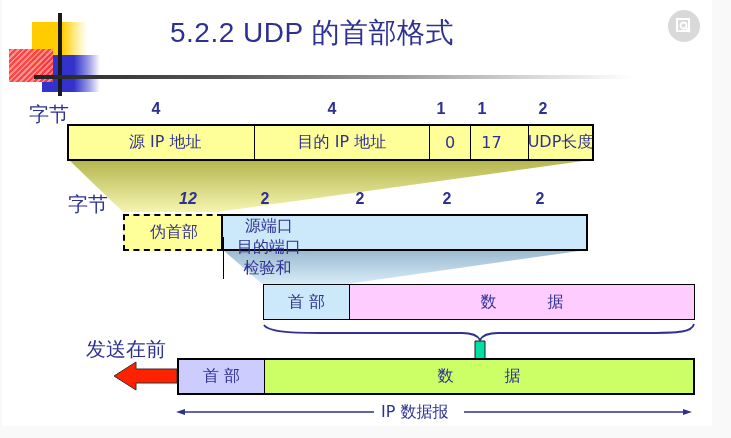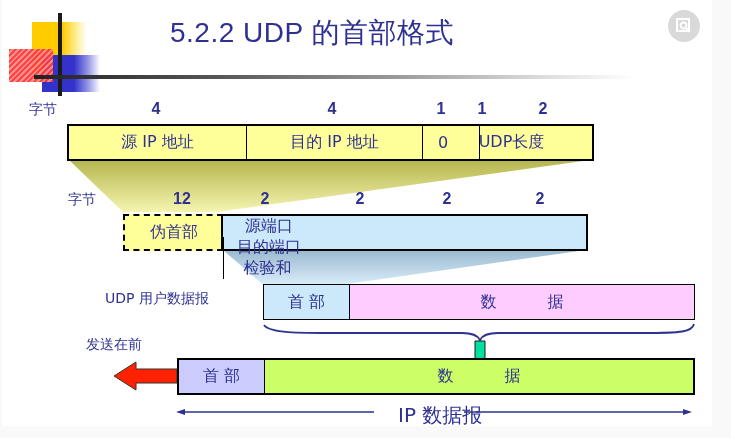--- a/index.html
+++ b/index.html
@@ -6,21 +6,21 @@
   body{width:731px;height:438px;background:#f9f9f9;position:relative;overflow:hidden;font-family:"DejaVu Sans","Liberation Sans",sans-serif;}
   .slide{position:absolute;left:2px;top:0;width:710px;height:426px;background:#ffffff;}
   .abs{position:absolute;}
   .title{position:absolute;left:168px;top:14px;font-size:28px;color:#2e3192;font-family:"Liberation Sans","DejaVu Sans",sans-serif;white-space:nowrap;letter-spacing:0.5px;}
   .rule{position:absolute;left:32px;top:75px;width:600px;height:4px;background:linear-gradient(to right,#222 0%,#555 30%,#999 60%,#ddd 85%,rgba(255,255,255,0) 100%);}
   .vrule{position:absolute;left:56px;top:13px;width:4px;height:83px;background:#1a1a1a;}
   .sq-yellow{position:absolute;left:30px;top:22px;width:55px;height:50px;background:linear-gradient(to right,#ffcc00 55%,#fff3b0 85%,rgba(255,255,255,0) 100%);}
   .sq-blue{position:absolute;left:40px;top:55px;width:58px;height:37px;background:linear-gradient(to right,#3333cc 55%,#9999e6 80%,rgba(255,255,255,0) 100%);}
   .sq-red{position:absolute;left:7px;top:49px;width:44px;height:33px;background:repeating-linear-gradient(135deg,#ff3a3a 0px,#ff3a3a 2px,#ff8a8a 2px,#ff8a8a 4px);opacity:0.95;}
   .zoom-btn{position:absolute;left:666px;top:10px;width:32px;height:32px;border-radius:50%;background:#d9d9d9;display:flex;align-items:center;justify-content:center;cursor:pointer;}
-  .lbl{position:absolute;color:#2e3192;font-size:14px;white-space:nowrap;}
+  .lbl{position:absolute;color:#2e3192;font-size:20px;white-space:nowrap;}
   .num{position:absolute;color:#2e3192;font-size:16px;font-weight:bold;text-align:center;font-family:"Liberation Sans",sans-serif;}
   .row{position:absolute;display:flex;border:2.5px solid #000;box-sizing:border-box;}
   .cell{height:100%;display:flex;align-items:center;justify-content:center;color:#2e3192;font-size:16px;box-sizing:border-box;white-space:nowrap;}
   .cell + .cell{border-left:1.5px solid #000;}
 </style>
 </head>
 <body>
 
 <div class="slide">
 
@@ -66,48 +66,48 @@
     <polygon points="690,412 681,409 681,415" fill="#2e3192"></polygon>
   </svg>
 
   <div class="lbl" style="left:27px;top:101px;">字节</div>
   <div class="num" style="left:134px;top:100px;width:40px;">4</div>
   <div class="num" style="left:310px;top:100px;width:40px;">4</div>
   <div class="num" style="left:419px;top:100px;width:40px;">1</div>
   <div class="num" style="left:460px;top:100px;width:40px;">1</div>
   <div class="num" style="left:521px;top:100px;width:40px;">2</div>
 
-  <div class="row" style="left:65px;top:124px;width:527px;height:37px;background:#ffff99;">
+  <div class="row" style="left:65px;top:124px;width:527px;height:37px;background:#ffff99;padding-left:8px;">
     <div class="cell" style="width:177px;">源 IP 地址</div>
     <div class="cell" style="width:176px;">目的 IP 地址</div>
     <div class="cell" style="width:41px;">0</div>
+    <div class="cell" style="width:42px;">17</div>
     <div class="cell" style="width:64px;margin-left:16px;">UDP长度</div>
   </div>
 
   <div class="lbl" style="left:66px;top:191px;">字节</div>
-  <div class="num" style="left:160px;top:190px;width:40px;">12</div>
+  <div class="num" style="left:166px;top:190px;width:40px;font-style:italic;">12</div>
   <div class="num" style="left:243px;top:190px;width:40px;">2</div>
   <div class="num" style="left:338px;top:190px;width:40px;">2</div>
   <div class="num" style="left:425px;top:190px;width:40px;">2</div>
   <div class="num" style="left:518px;top:190px;width:40px;">2</div>
 
   <div class="abs" style="left:121px;top:214px;width:100px;height:37px;background:#ffff99;border:2.5px dashed #000;border-right:none;box-sizing:border-box;display:flex;align-items:center;justify-content:center;color:#2e3192;font-size:16px;">伪首部</div>
 
   <div class="row" style="left:219px;top:214px;width:367px;height:37px;background:#cce9fb;flex-direction:column;">
     <div class="cell" style="width:92px;">源端口</div>
     <div class="cell" style="width:91px;">目的端口</div>
     <div class="cell" style="width:88px;">检验和</div>
   </div>
 
-  <div class="lbl" style="left:103px;top:290px;">UDP 用户数据报</div>
   <div class="row" style="left:261px;top:284px;width:432px;height:36px;border-width:1.5px;">
     <div class="cell" style="width:85px;background:#cce9fb;">首  部</div>
     <div class="cell" style="flex:1;background:#ffccff;white-space:pre;">数          据</div>
   </div>
 
   <div class="lbl" style="left:84px;top:336px;font-family:Liberation Serif, serif;">发送在前</div>
   <div class="row" style="left:175px;top:358px;width:518px;height:37px;">
     <div class="cell" style="width:85px;background:#ccccff;">首  部</div>
     <div class="cell" style="flex:1;background:#ccff66;white-space:pre;">数          据</div>
   </div>
 
-  <div class="lbl" style="left:379px;top:402px;font-size:20px;margin-left:17px;">IP 数据报</div>
+  <div class="lbl" style="left:379px;top:402px;font-size:16px;">IP 数据报</div>
 </div>
 
 </body></html>

